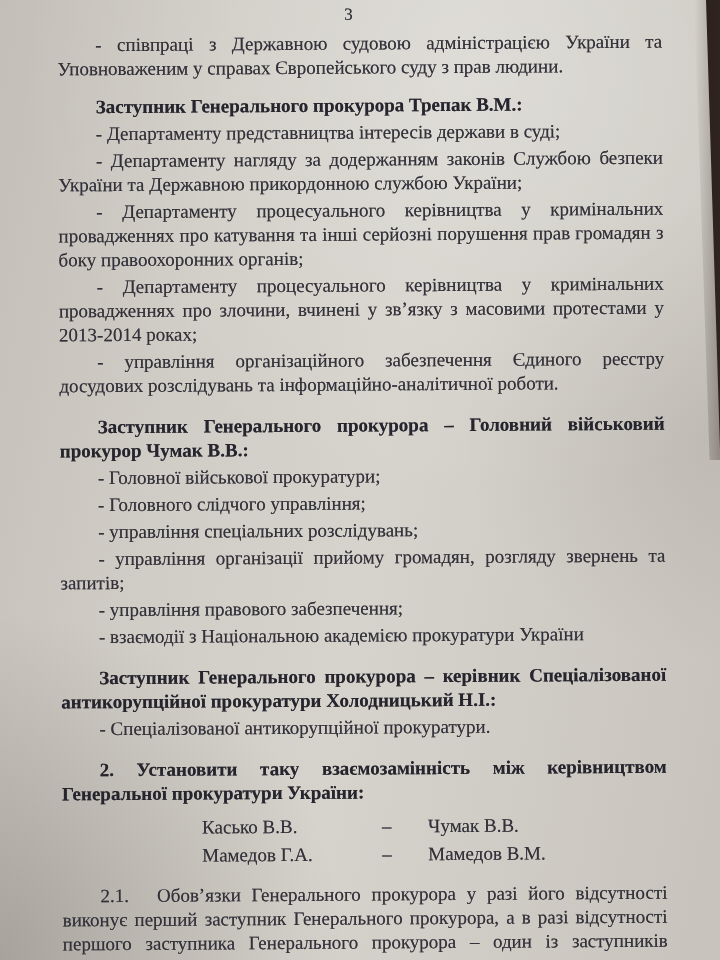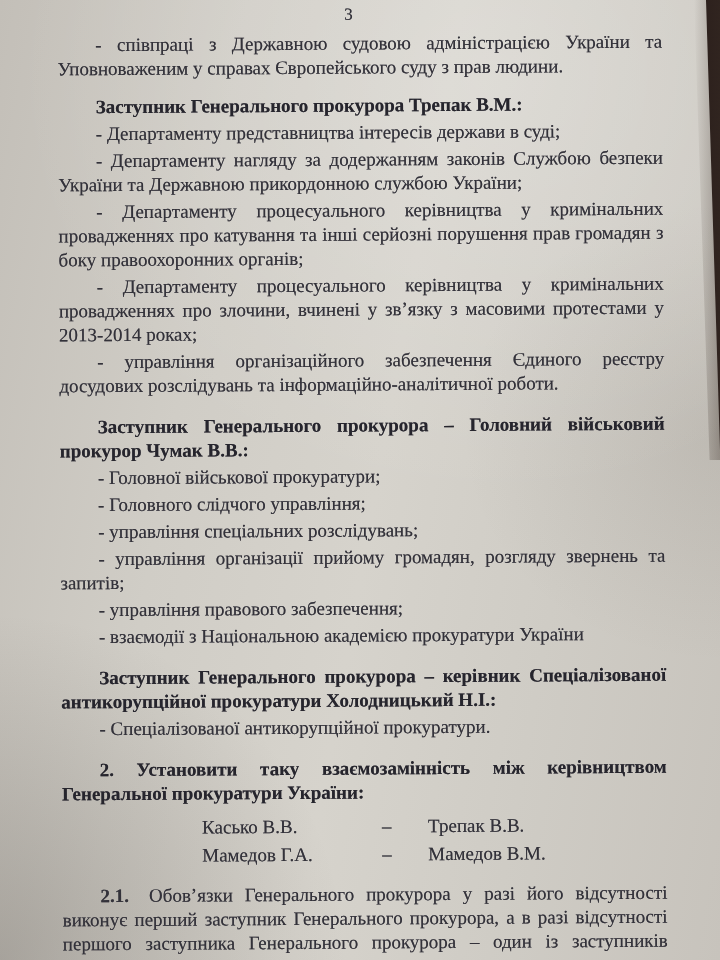--- a/index.html
+++ b/index.html
@@ -36,21 +36,21 @@
   .indent{text-indent:38px;}
   .para{margin-top:8px;}
   .heading{font-weight:700;color:#26252d;margin-top:14px;}
   .gap{margin-top:17px;}
   .bullet{margin-top:3px;}
   .pairs{margin-top:8px;}
   .pair-row{display:flex;margin-left:140px;line-height:28px;text-align:left;}
   .pair-left{width:180px;}
   .pair-dash{width:46px;}
   .p21{margin-top:14px;}
-  .p21 .num{font-weight:700;margin-right:20px;}
+  .p21 .num{font-weight:400;margin-right:28px;}
 </style>
 </head>
 <body>
 
 <div class="paper"></div>
 <div class="edge-shade"></div>
 
 <div class="content">
 
   <p class="pageno">3</p>
@@ -74,21 +74,21 @@
 
   <p class="heading gap indent">Заступник Генерального прокурора – керівник Спеціалізованої антикорупційної прокуратури Холодницький Н.І.:</p>
   <p class="bullet indent">-   Спеціалізованої антикорупційної прокуратури.</p>
 
   <p class="heading gap indent">2.    Установити таку взаємозамінність між керівництвом Генеральної прокуратури України:</p>
 
   <div class="pairs">
     <div class="pair-row">
       <span class="pair-left">Касько В.В.</span>
       <span class="pair-dash">–</span>
-      <span class="pair-right">Трепак В.В.</span>
+      <span class="pair-right">Чумак В.В.</span>
     </div>
     <div class="pair-row">
       <span class="pair-left">Мамедов Г.А.</span>
       <span class="pair-dash">–</span>
       <span class="pair-right">Мамедов В.М.</span>
     </div>
   </div>
 
   <p class="p21 indent"><span class="num">2.1.</span><span>Обов’язки Генерального прокурора у разі його відсутності виконує перший заступник Генерального прокурора, а в разі відсутності першого заступника Генерального прокурора – один із заступників Генерального прокурора згідно з наказом.</span></p>
 

